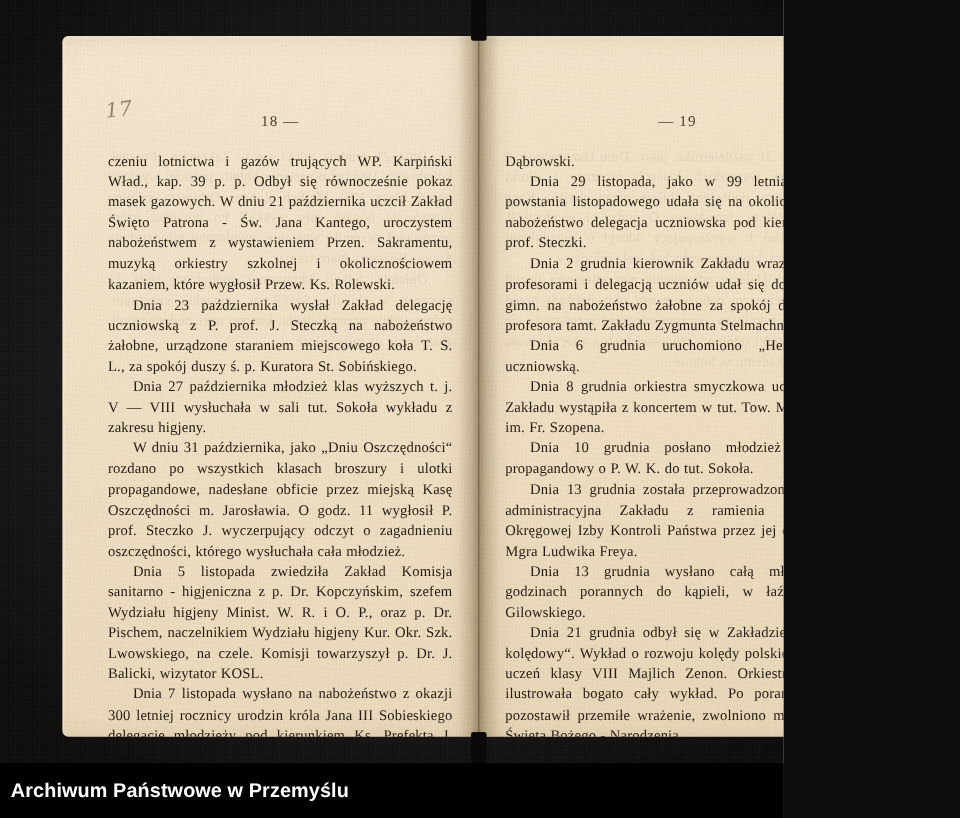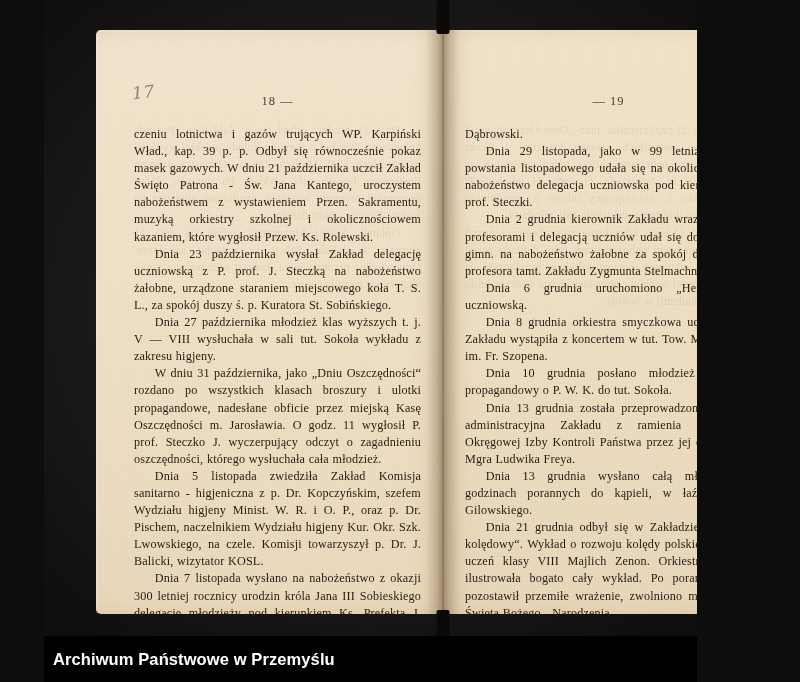--- a/index.html
+++ b/index.html
@@ -13,21 +13,20 @@
     overflow: hidden;
     font-family: "Liberation Serif", serif;
   }
 
   #scan {
     position: relative;
     width: 653px;
     height: 682px;
     background: #ef4444;
     overflow: hidden;
-    margin-left: 44px;
   }
 
   
   .backdrop {
     position: absolute;
     inset: 0;
     background:
       radial-gradient(ellipse 70% 60% at 50% 45%, #2a2724 0%, #1b1917 55%, #0e0d0c 100%);
   }
   .backdrop::after {

